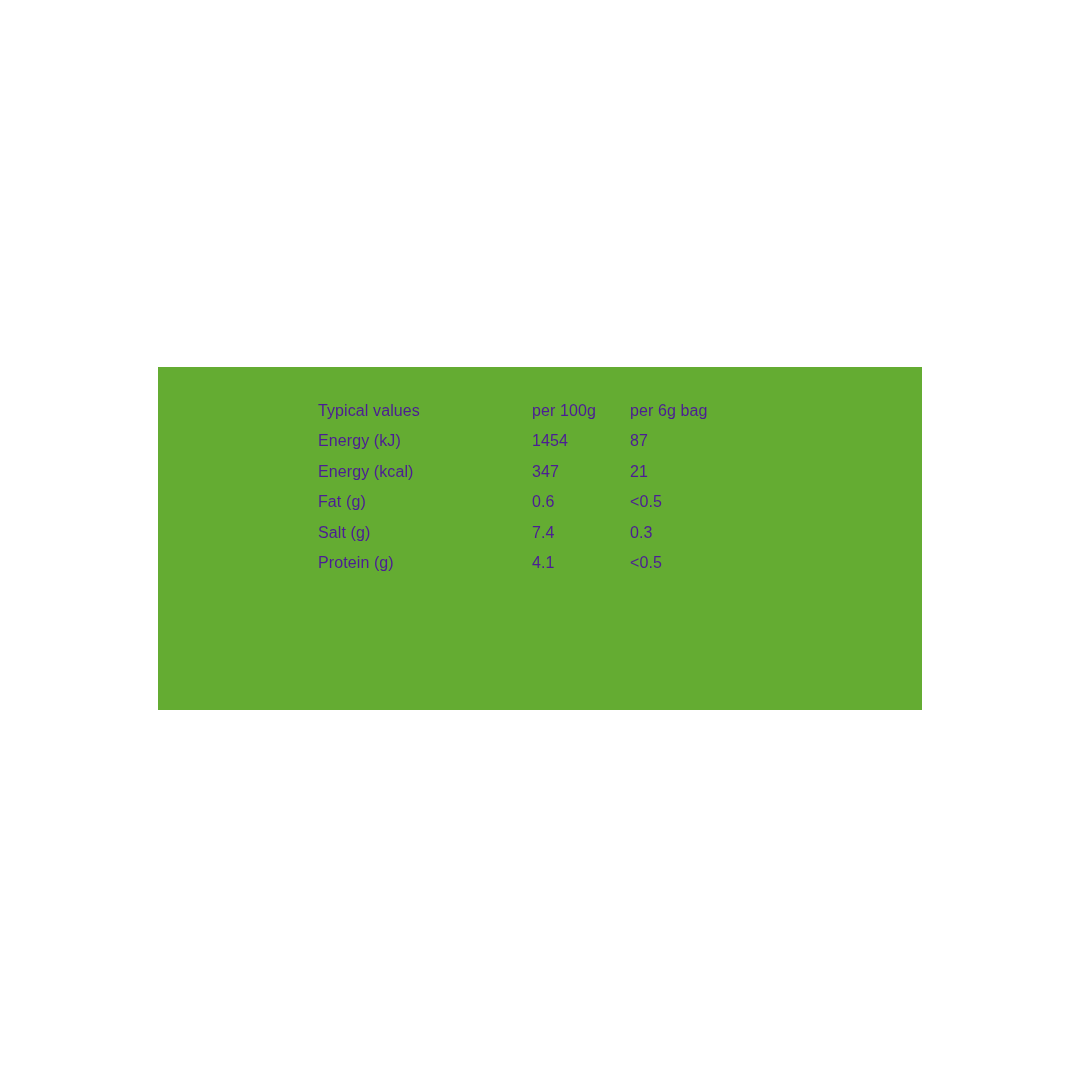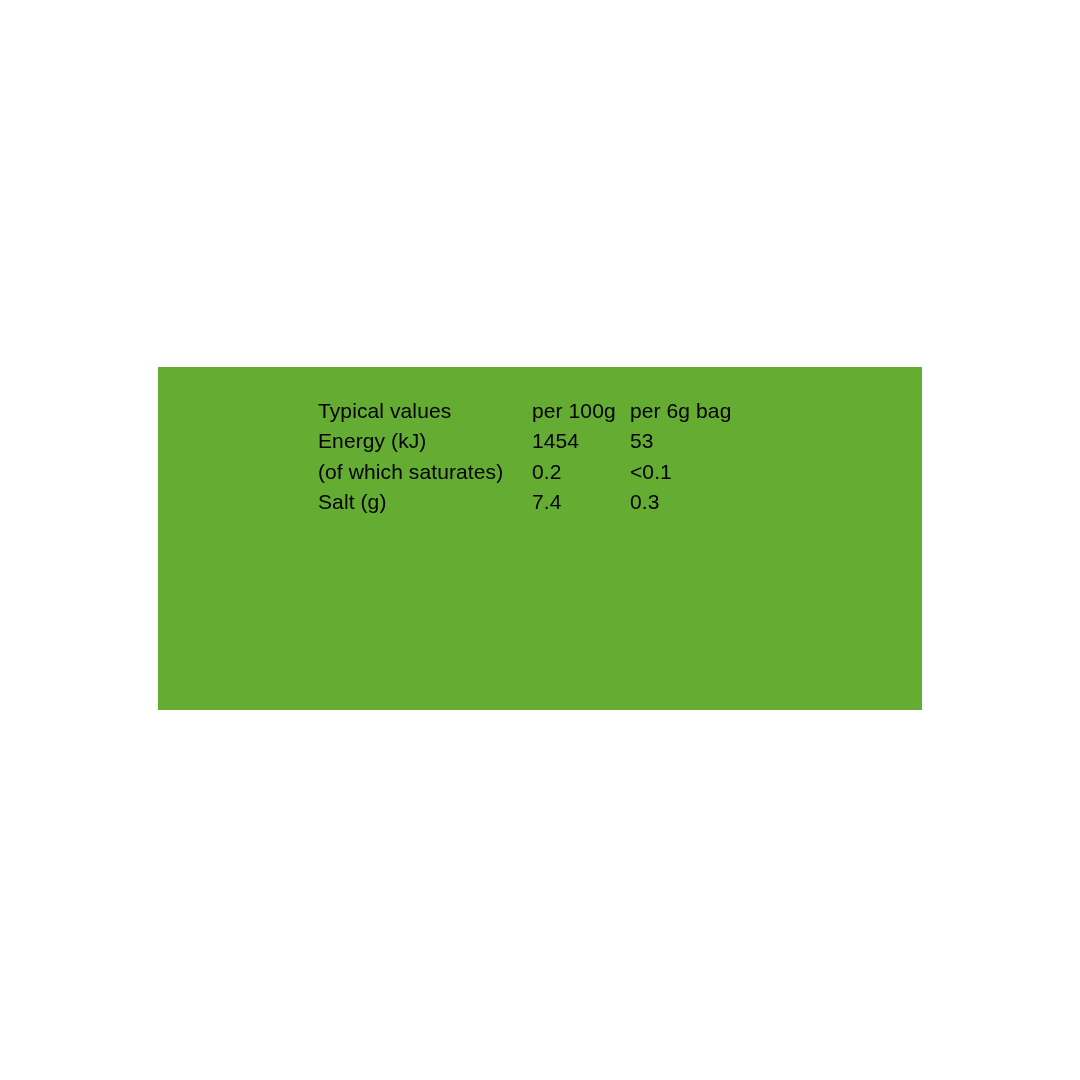--- a/index.html
+++ b/index.html
@@ -28,22 +28,22 @@
 
   #nutrition-table {
     position: absolute;
     left: 160px;
     top: 29px;
     border-collapse: collapse;
     table-layout: fixed;
   }
 
   #nutrition-table td {
-    color: #000000;
-    font-size: 21px;
+    color: #4c1d95;
+    font-size: 16px;
     line-height: 30.4px;
     height: 30.4px;
     padding: 0;
     vertical-align: middle;
     white-space: nowrap;
     letter-spacing: 0.1px;
   }
 
   .col-label  { width: 214px; }
   .col-v1     { width: 98px; }
@@ -64,28 +64,38 @@
       <tr>
         <td>Typical values</td>
         <td>per 100g</td>
         <td>per 6g bag</td>
       </tr>
     </thead>
     <tbody>
       <tr>
         <td>Energy (kJ)</td>
         <td>1454</td>
-        <td>53</td>
+        <td>87</td>
       </tr>
       <tr>
-        <td>(of which saturates)</td>
-        <td>0.2</td>
-        <td>&lt;0.1</td>
+        <td>Energy (kcal)</td>
+        <td>347</td>
+        <td>21</td>
+      </tr>
+      <tr>
+        <td>Fat (g)</td>
+        <td>0.6</td>
+        <td>&lt;0.5</td>
       </tr>
       <tr>
         <td>Salt (g)</td>
         <td>7.4</td>
         <td>0.3</td>
+      </tr>
+      <tr>
+        <td>Protein (g)</td>
+        <td>4.1</td>
+        <td>&lt;0.5</td>
       </tr>
     </tbody>
   </table>
 
 </div>
 
 </body></html>

